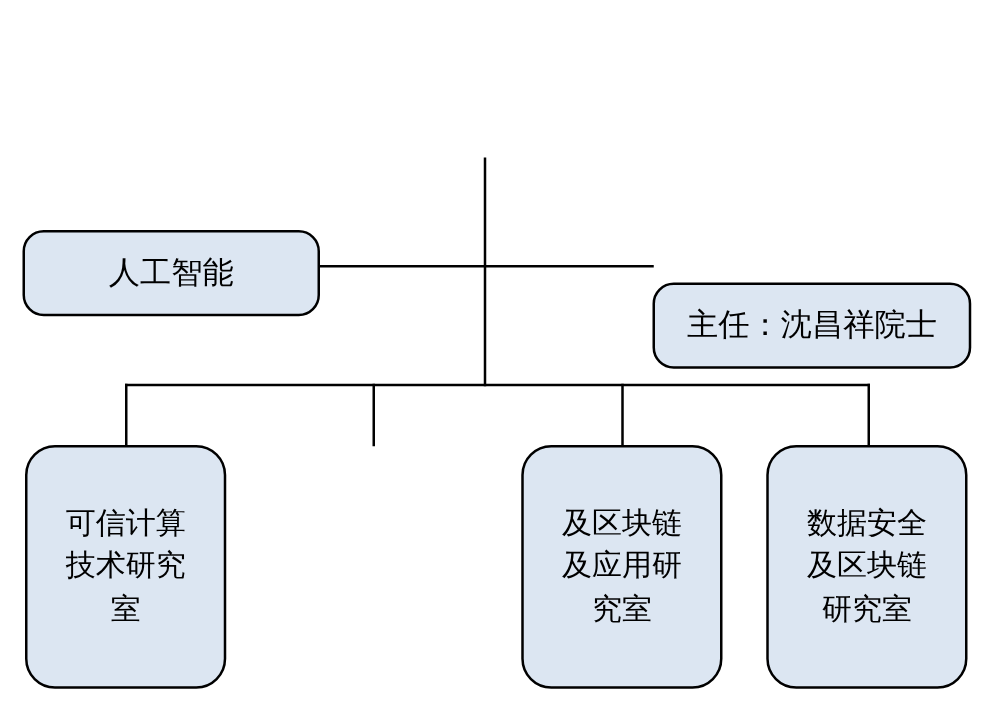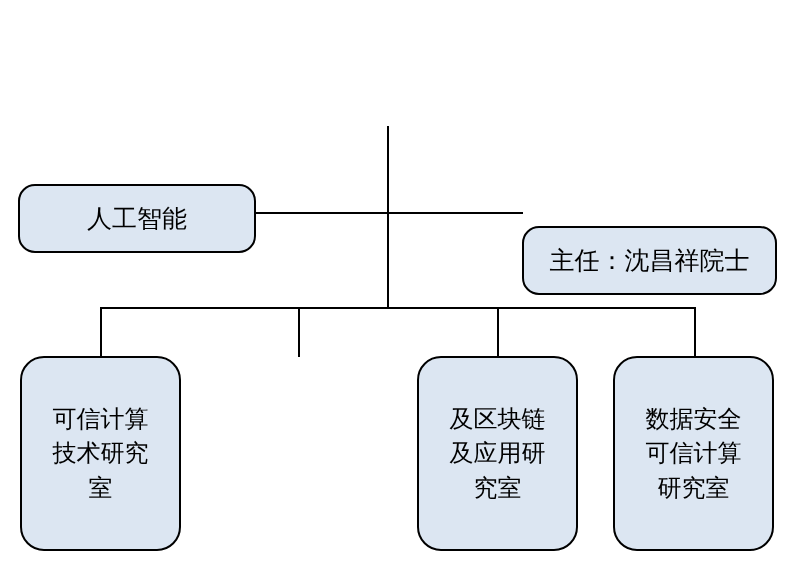--- a/index.html
+++ b/index.html
@@ -107,16 +107,16 @@
   <div class="node node-lab lab-1">可信计算
 技术研究
 室</div>
 
 
   <div class="node node-lab lab-3">及区块链
 及应用研
 究室</div>
 
   <div class="node node-lab lab-4">数据安全
-可信计算
+及区块链
 研究室</div>
 
 </div>
 
 </body></html>

